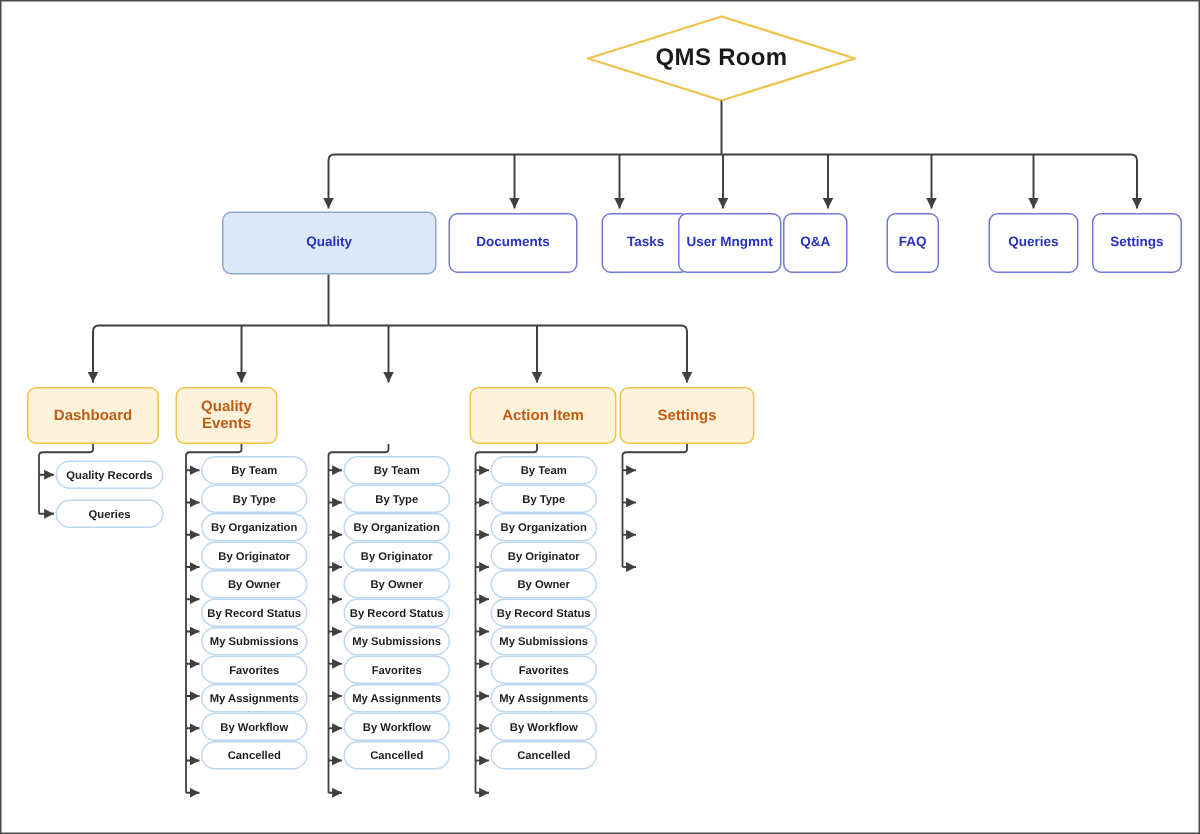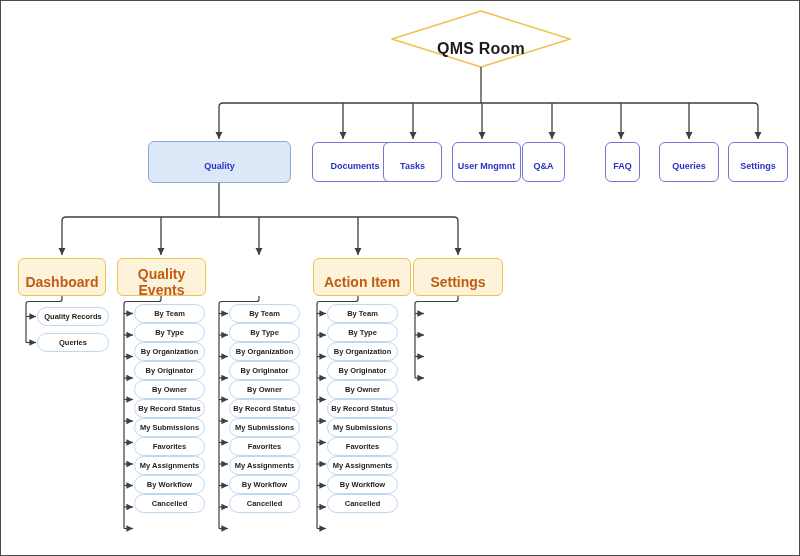--- a/index.html
+++ b/index.html
@@ -1,41 +1,41 @@
 <!DOCTYPE html>
 <html><head>
 <meta charset="utf-8">
 <style>
   html,body{margin:0;padding:0;background:#e8e8e8;font-family:"Liberation Sans",sans-serif;}
   #canvas{
     position:relative;width:800px;height:556px;background:#ffffff;
     border:1.5px solid #4a4a4a;box-sizing:border-box;overflow:hidden;
   }
   #connector-layer{position:absolute;left:0;top:0;pointer-events:none;}
-  .lbl{pointer-events:none;margin-top:10px;}
+  .lbl{pointer-events:none;}
   
   #root-label{
     position:absolute;left:390px;top:26px;width:180px;height:24px;
     display:flex;align-items:center;justify-content:center;
     font-size:16px;font-weight:800;color:#1b1b1b;letter-spacing:.2px;
   }
   
   .lvl2{
     position:absolute;top:141px;height:40px;background:#ffffff;
     border:1.2px solid #6f79d8;border-radius:6px;box-sizing:border-box;
     display:flex;align-items:center;justify-content:center;text-align:center;
     font-size:9px;font-weight:700;color:#2832c2;line-height:1.25;padding:0 2px;
   }
   .lvl2.filled{background:#dce8f7;border-color:#8fa6d2;}
   
   .lvl3{
     position:absolute;top:257px;height:38px;background:#fdf3da;
     border:1.3px solid #f1c24a;border-radius:6px;box-sizing:border-box;
     display:flex;align-items:center;justify-content:center;text-align:center;
-    font-size:14px;font-weight:700;color:#c05c14;
+    font-size:10px;font-weight:700;color:#c05c14;
   }
   
   .col{position:absolute;display:flex;flex-direction:column;}
   .col-narrow{gap:0;text-align:center;}
   .col-dash{left:36px;top:306px;width:72px;gap:7px;}
   .col-qe{left:133px;top:303px;width:71px;}
   .col-capa{left:228px;top:303px;width:71px;}
   .col-ai{left:326px;top:303px;width:71px;}
   .col-set{left:424px;top:303px;width:84px;}
   .pill{
@@ -130,46 +130,46 @@
       <path d="M414,355.5 H423" marker-end="url(#arr)"></path>
       <path d="M414,377 H423" marker-end="url(#arr)"></path>
     </g>
   </svg>
 
   <div id="root-label" class="lbl">QMS Room</div>
 
   <div class="lvl2 filled" style="left:147px;top:140px;width:143px;height:42px">
     <span class="lbl">Quality</span>
   </div>
-  <div class="lvl2" style="left:311px;width:86px">
+  <div class="lvl2" style="left:298px;width:86px">
     <span class="lbl">Documents</span>
   </div>
-  <div class="lvl2" style="left:382px;width:59px">
+  <div class="lvl2" style="left:400px;width:59px">
     <span class="lbl">Tasks</span>
   </div>
   <div class="lvl2" style="left:451px;width:69px">
     <span class="lbl">User Mngmnt</span>
   </div>
   <div class="lvl2" style="left:521px;width:43px">
     <span class="lbl">Q&amp;A</span>
   </div>
-  <div class="lvl2" style="left:604px;width:35px">
+  <div class="lvl2" style="left:590px;width:35px">
     <span class="lbl">FAQ</span>
   </div>
   <div class="lvl2" style="left:658px;width:60px">
     <span class="lbl">Queries</span>
   </div>
   <div class="lvl2" style="left:727px;width:60px">
     <span class="lbl">Settings</span>
   </div>
 
   <div class="lvl3" style="left:17px;width:88px">
     <span class="lbl">Dashboard</span>
   </div>
-  <div class="lvl3" style="left:116px;width:89px">
+  <div class="lvl3" style="left:116px;width:68px">
     <span class="lbl">Quality Events</span>
   </div>
   <div class="lvl3" style="left:312px;width:98px">
     <span class="lbl">Action Item</span>
   </div>
   <div class="lvl3" style="left:412px;width:90px">
     <span class="lbl">Settings</span>
   </div>
 
   <div class="col col-dash">

